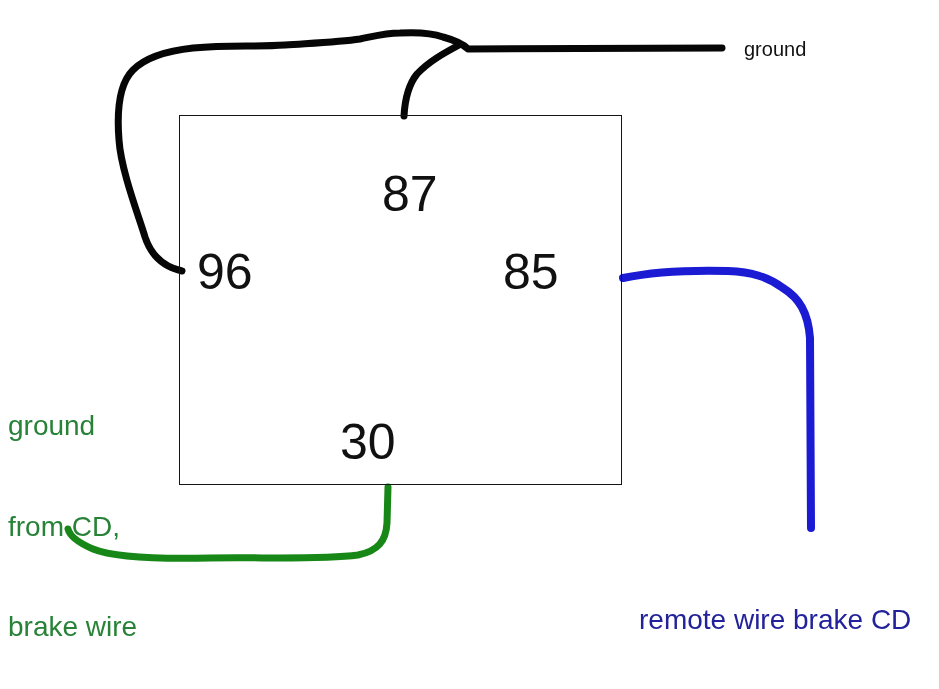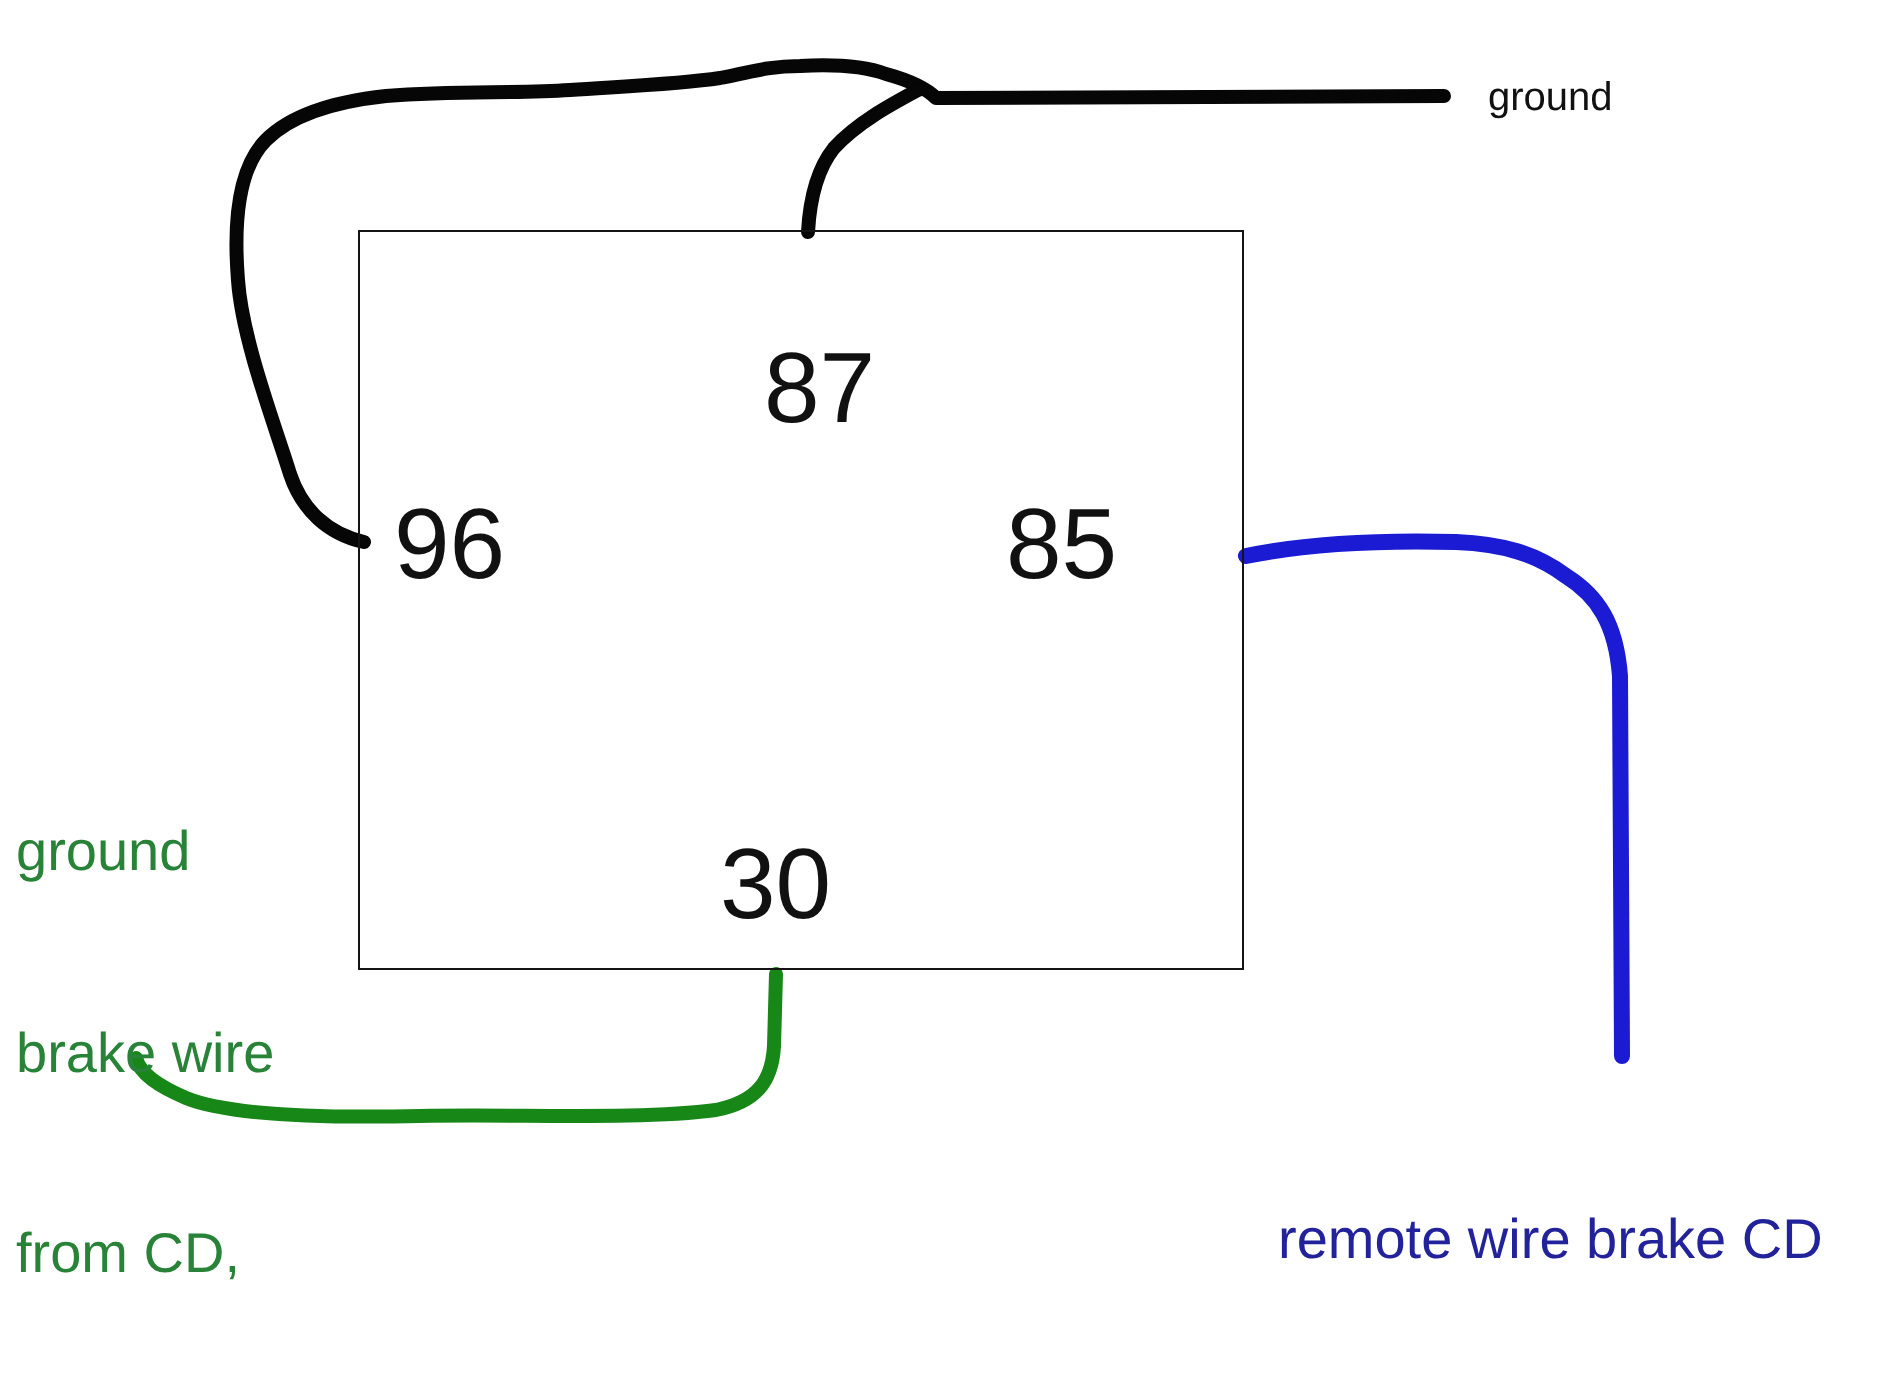--- a/index.html
+++ b/index.html
@@ -43,21 +43,21 @@
     position: absolute;
     font-size: 50px;
     line-height: 50px;
     color: var(--text-black, #111111);
     letter-spacing: 0px;
     white-space: nowrap;
   }
   .t87 { left: 382px; top: 131px; margin-top: 38px; }
   .t86 { left: 197px; top: 247px; }
   .t85 { left: 503px; top: 247px; }
-  .t30 { left: 360px; top: 417px; text-align: center; }
+  .t30 { left: 340px; top: 417px; text-align: center; }
   .ground-label {
     position: absolute;
     left: 744px;
     top: 32px;
     font-size: 20px;
     line-height: 34px;
     color: var(--text-black, #111111);
     white-space: nowrap;
   }
   .parking-label {
@@ -103,22 +103,22 @@
 
   <div class="terminal t87">87</div>
   <div class="terminal t86">96</div>
   <div class="terminal t85">85</div>
   <div class="terminal t30">30</div>
 
   <div class="ground-label">ground</div>
 
   <div class="parking-label">
     <div>ground</div>
+    <div>from CD,</div>
     <div>brake wire</div>
-    <div>from CD,</div>
     
     
   </div>
 
   <div class="remote-label">
     <div><span>remote wire brake </span><span class="bold">CD</span></div>
     
   </div>
 
 </div>

